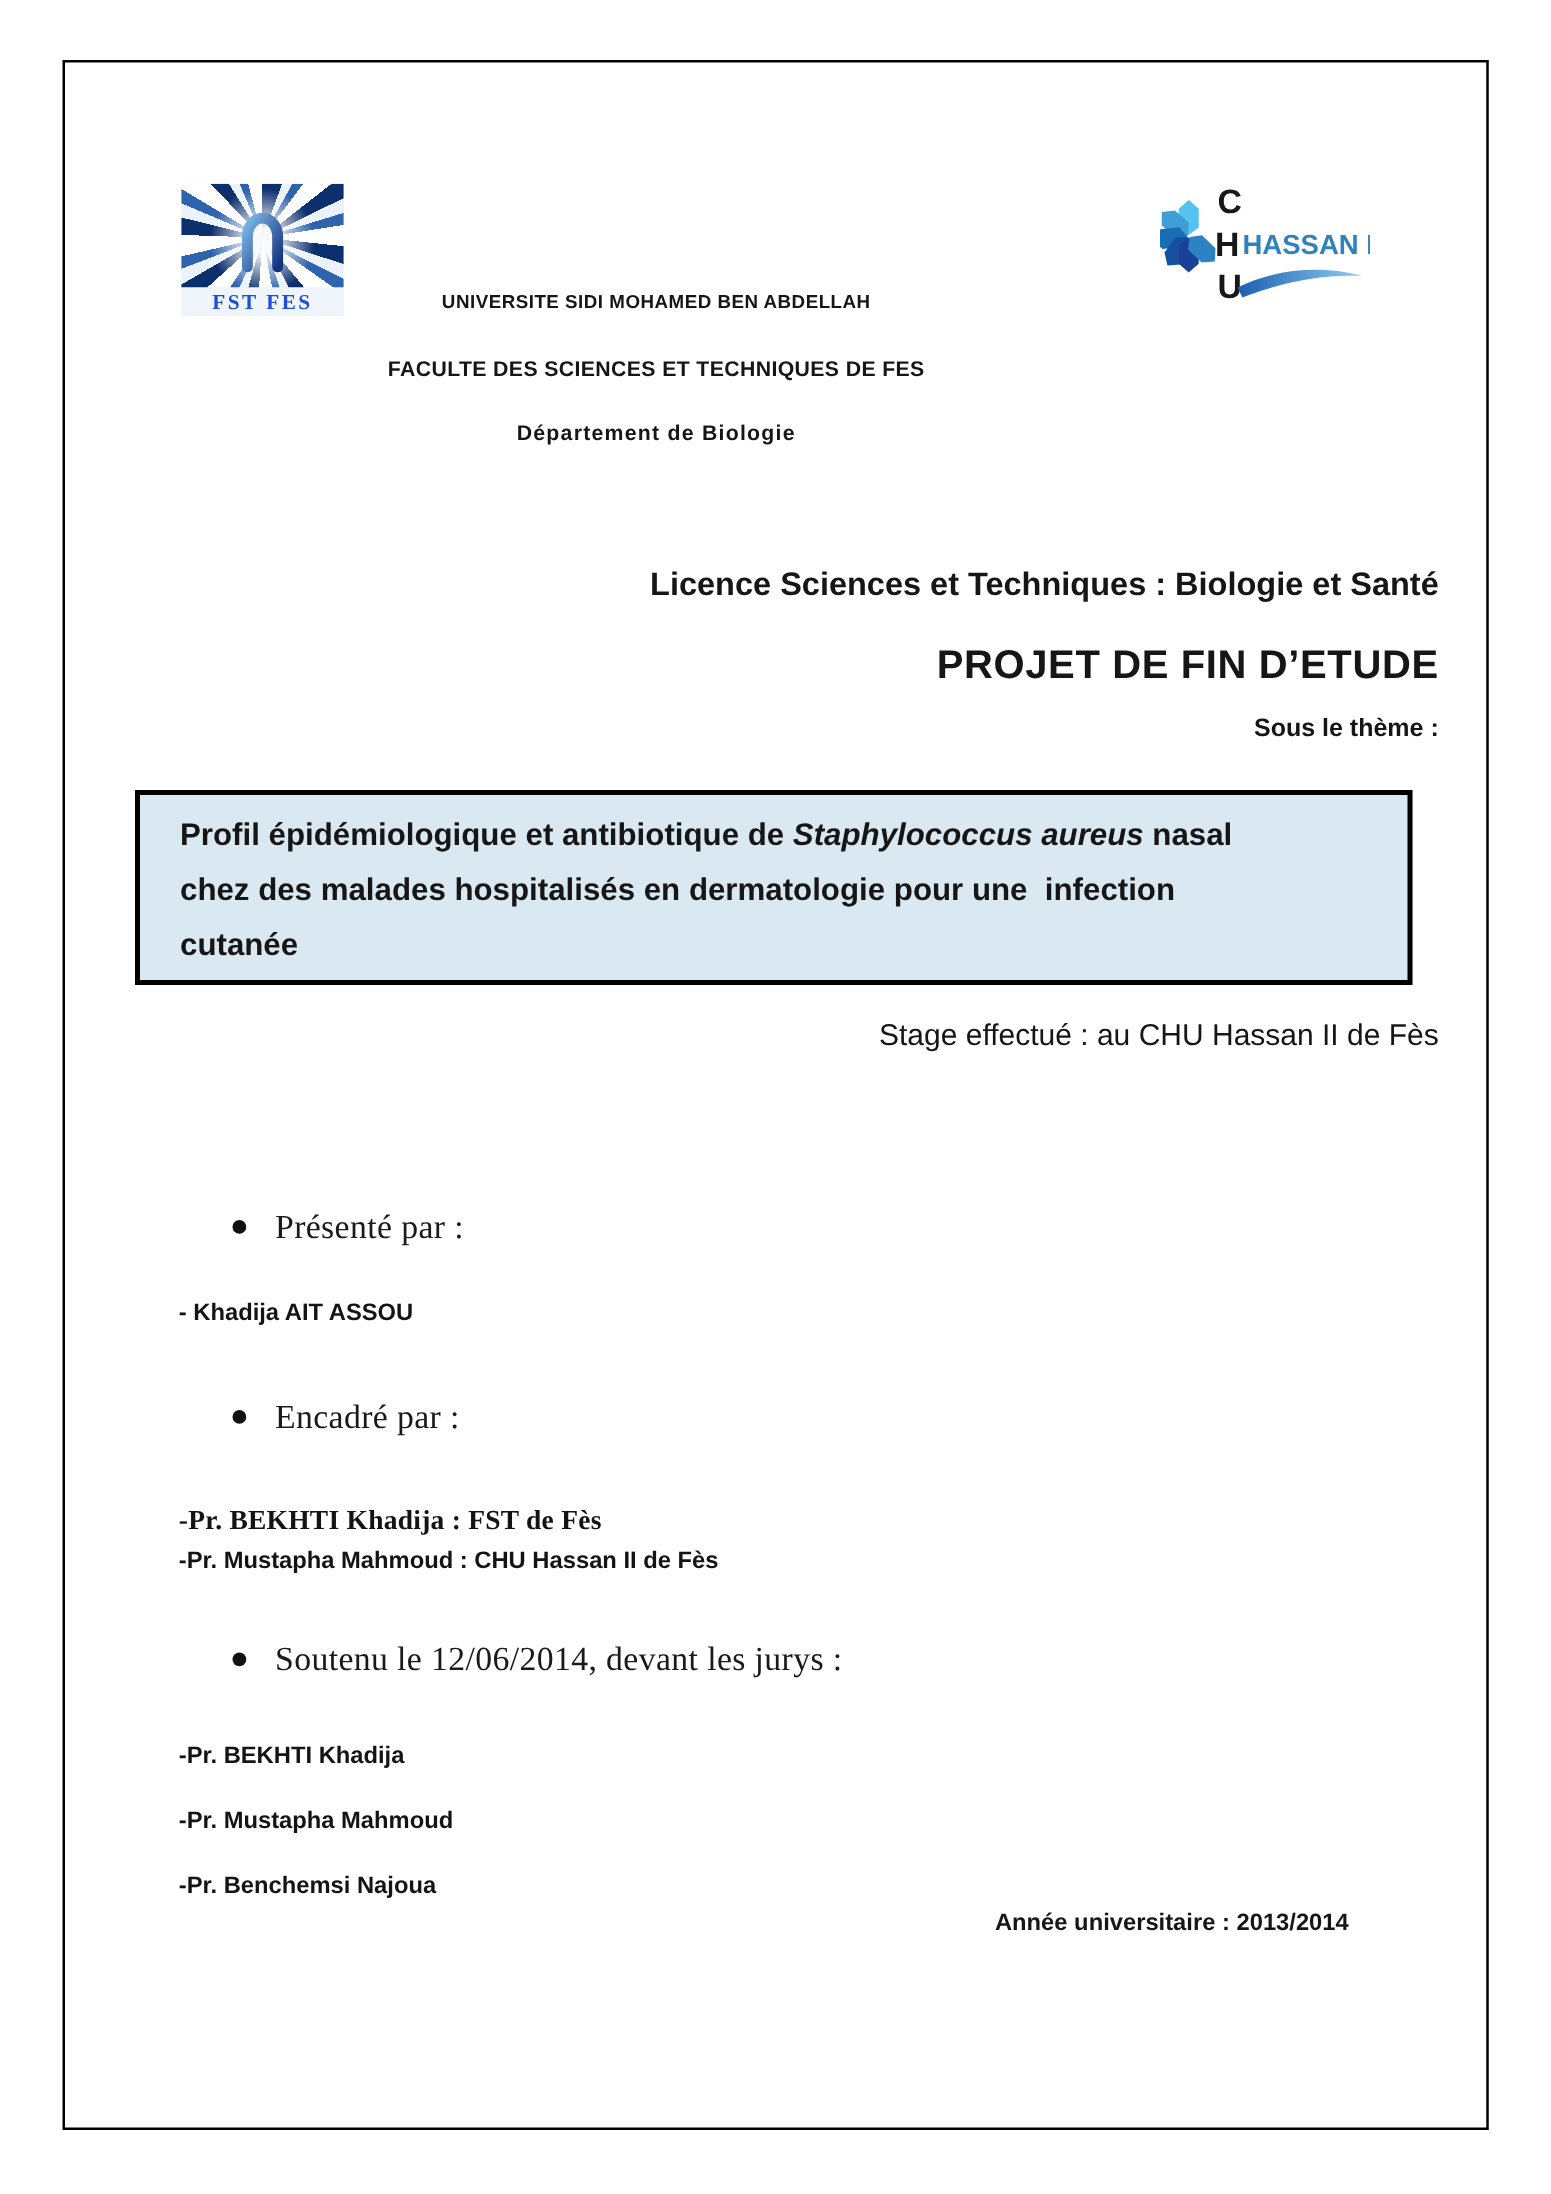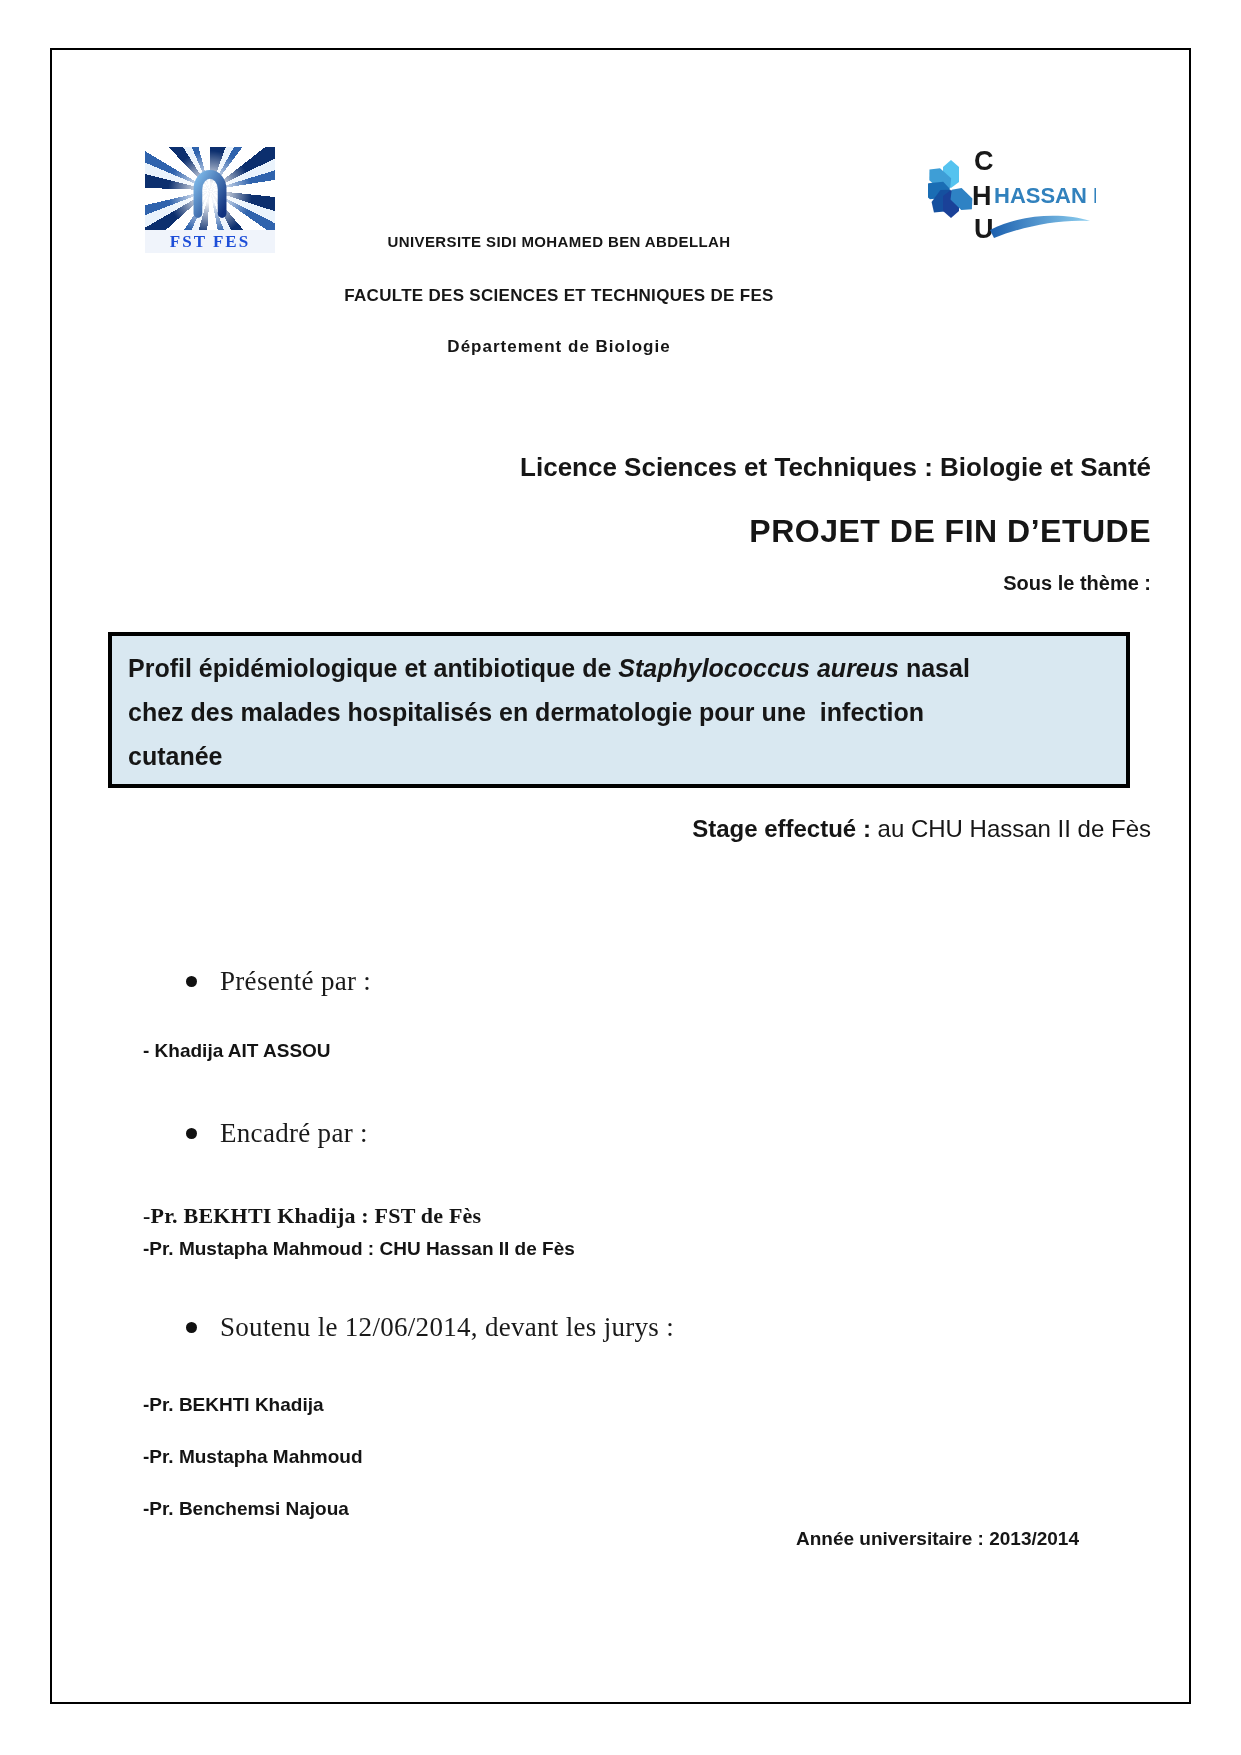--- a/index.html
+++ b/index.html
@@ -26,35 +26,35 @@
   }
   .fst-emblem { position:absolute; left:28px; top:10px; width:74px; height:74px; }
   .fst-caption {
     position:absolute; left:0; right:0; bottom:0; height:23px;
     background:#f0f4fb; display:flex; align-items:center; justify-content:center;
     font-family:"Liberation Serif", serif; font-weight:bold; font-size:17px;
     color:#1d4ed8; letter-spacing:2px;
   }
   .chu-logo { position:absolute; left:928px; top:140px; width:168px; height:112px; }
   
-  .hline   { position:absolute; left:50px; width:950px;  text-align:center; font-weight:bold;padding-left:34px; }
+  .hline   { position:absolute; left:50px; width:950px;  text-align:center; font-weight:bold; }
   .cline   { position:absolute; left:50px; width:1101px; text-align:right; }
   .t-univ  { top:233px; font-size:15px; letter-spacing:.4px; }
   .t-fac   { top:286px; font-size:17px; letter-spacing:.3px; }
   .t-dept  { top:337px; font-size:17px; letter-spacing:1px; }
   .t-lic   { top:452px; font-size:26px; font-weight:bold; }
   .t-proj  { top:513px; font-size:32px; font-weight:bold; letter-spacing:.5px; }
   .t-sous  { top:572px; font-size:20px; font-weight:bold; }
   .t-stage { top:815px; font-size:24px; }
-  .t-stage .lbl { font-weight:bold; }
+  .t-stage .lbl { font-weight:normal; }
   
   .title-box {
     position:absolute; left:108px; top:632px; width:1022px; height:156px;
     box-sizing:border-box; border:4px solid #000; background:#d9e8f1;
-    padding:10px 14px 0 16px;
+    padding:10px 14px 0 32px;
   }
   .box-line { font-size:25px; font-weight:bold; line-height:44px; white-space:pre-wrap; }
   .box-line i { font-style:italic; }
   
   .bullet-row { position:absolute; left:186px; display:flex; align-items:center; }
   .bullet-dot {
     width:11px; height:11px; border-radius:50%; background:#111; flex:0 0 auto;
     margin-right:23px;
   }
   .bullet-text {

